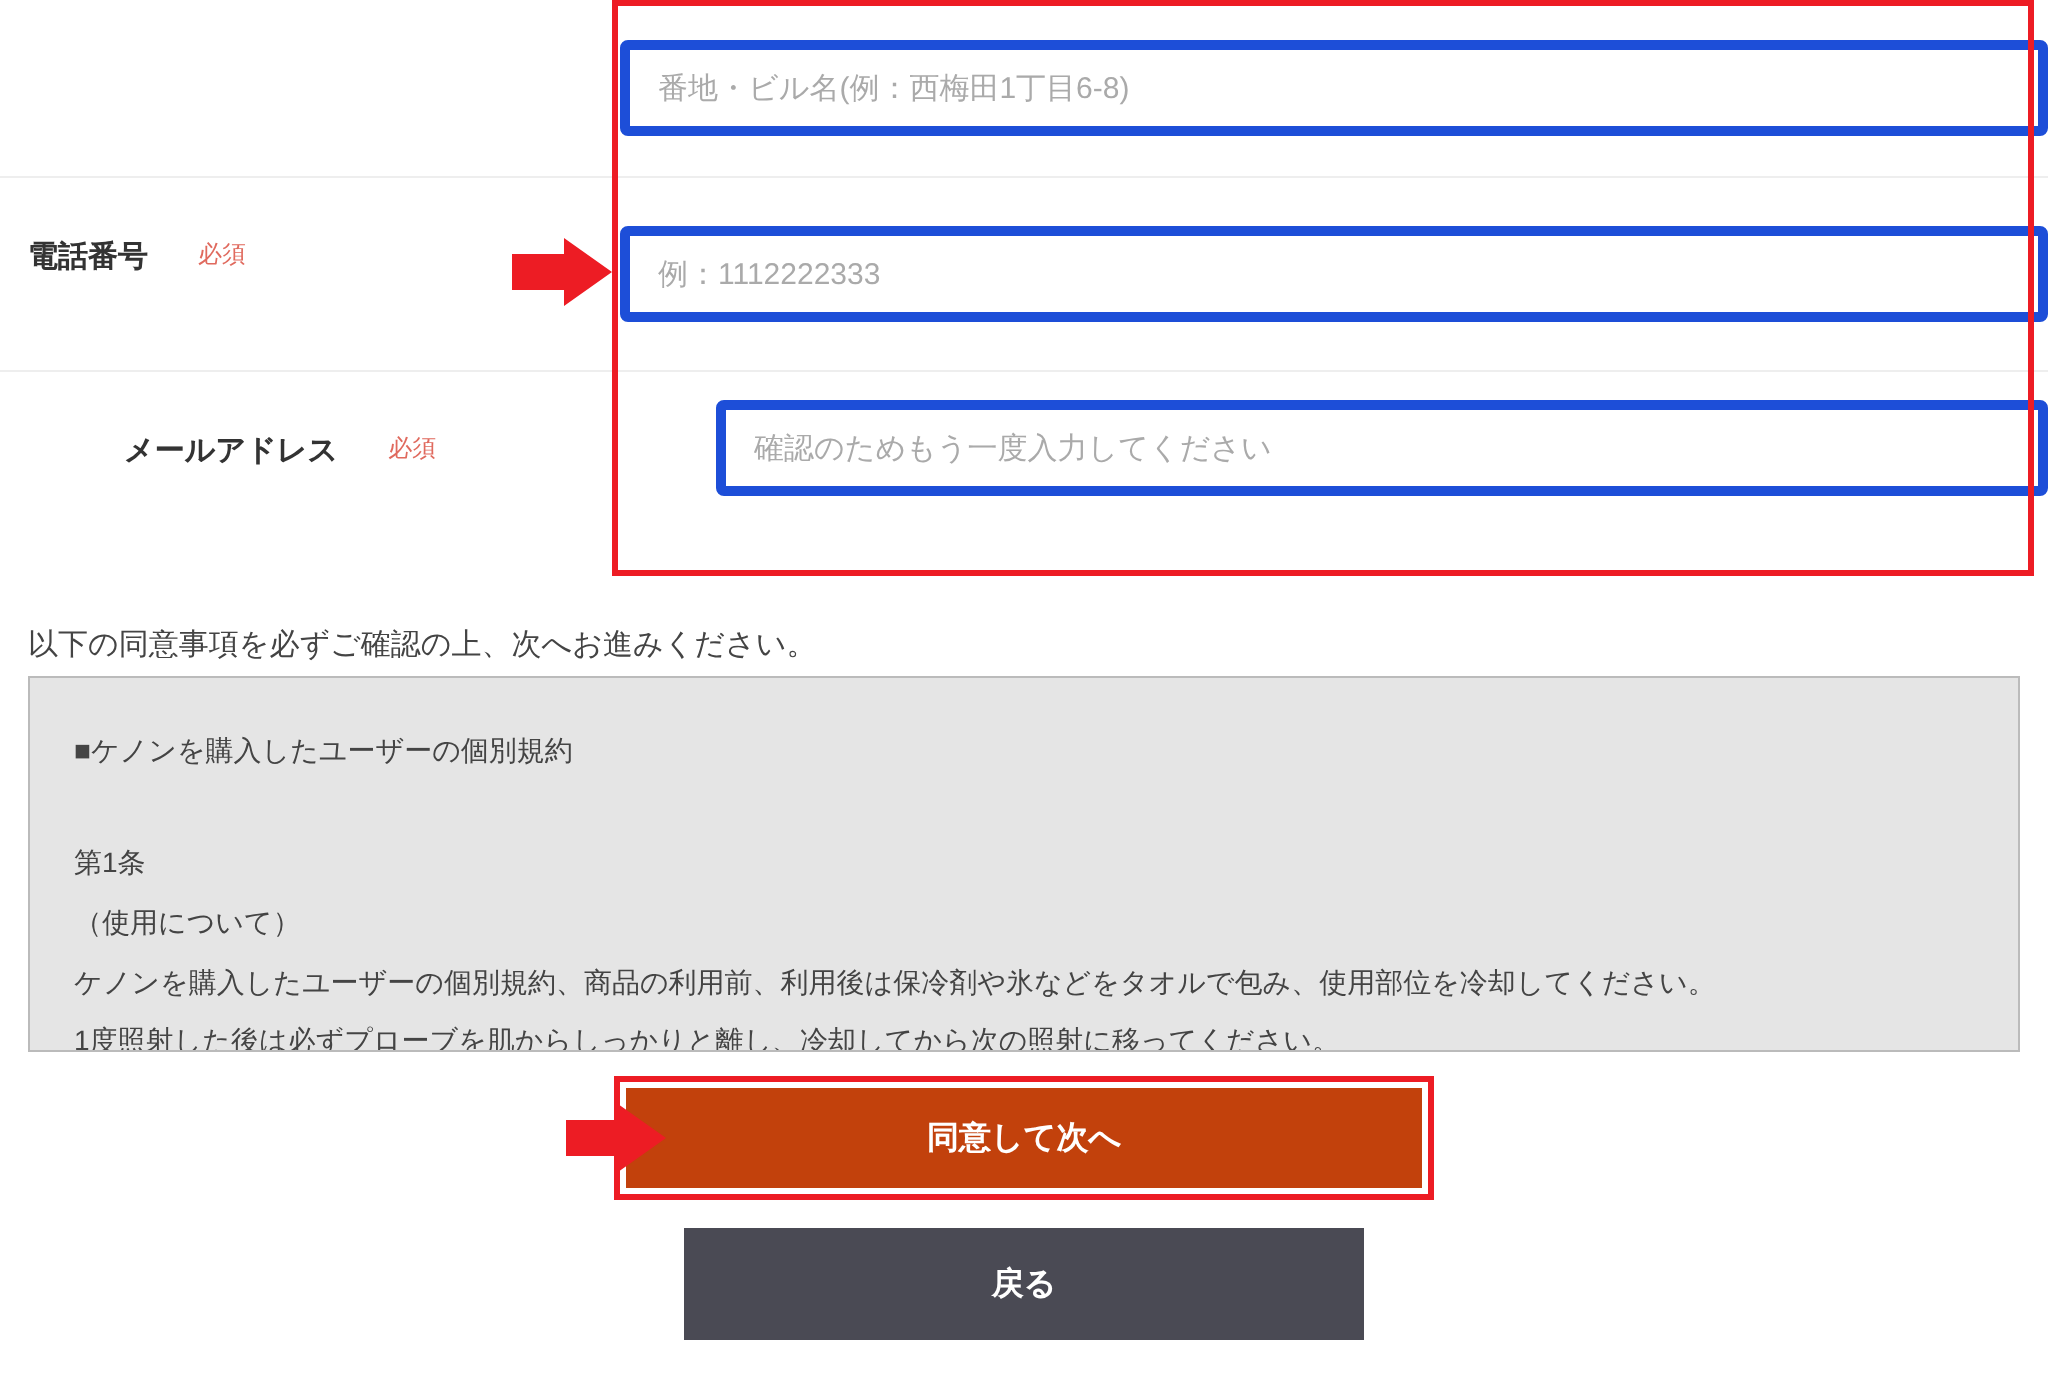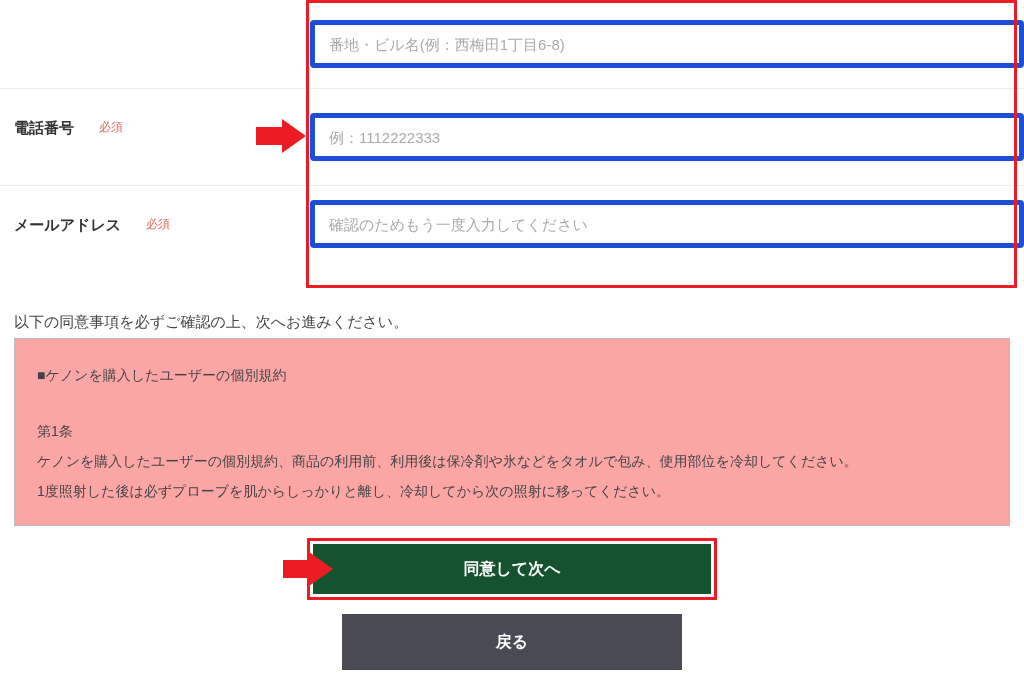--- a/index.html
+++ b/index.html
@@ -71,21 +71,21 @@
     }
     .arrow svg { display: block; }
     .agreement-intro {
       margin: 34px 16px 6px 14px;
       color: #444;
       font-size: 15px;
     }
     .agreement-box {
       margin: 0 14px;
       border: 1px solid #bbb;
-      background: #fca5a5;
+      background: #e5e5e5;
       height: 188px;
       overflow-y: scroll;
       padding: 24px 22px;
       line-height: 1.85;
       color: #444;
       font-size: 14px;
     }
     .agreement-box p { margin-bottom: 4px; }
     .button-section {
       display: flex;
@@ -132,46 +132,47 @@
   <div class="input-col phone">
     <input type="text" class="phone-input" placeholder="例：1112222333" style="">
   </div>
   <div class="arrow" style="top:30px;">
     <svg width="50" height="34" viewBox="0 0 50 34">
         <polygon points="0,8 26,8 26,0 50,17 26,34 26,26 0,26" fill="#ED1C24"></polygon>
       </svg>
   </div>
 </div>
 
-<div class="form-row no-border" style="padding-bottom:14px;">
+<div class="form-row no-border" style="padding-bottom:14px;margin-left:48px;">
   <div class="label-col">
     <span class="field-label">メールアドレス</span>
     <span class="required">必須</span>
   </div>
   <div class="input-col">
     <input type="email" placeholder="確認のためもう一度入力してください" style="">
   </div>
 </div>
 
 <div class="red-outline-box" style="left:306px; top:0; width:711px; height:288px;"></div>
 
 <p class="agreement-intro">以下の同意事項を必ずご確認の上、次へお進みください。</p>
 
 <div class="agreement-box">
   <p>■ケノンを購入したユーザーの個別規約</p>
   <br>
   <p>第1条</p>
+  <p>（使用について）</p>
   <p>ケノンを購入したユーザーの個別規約、商品の利用前、利用後は保冷剤や氷などをタオルで包み、使用部位を冷却してください。</p>
   <p>1度照射した後は必ずプローブを肌からしっかりと離し、冷却してから次の照射に移ってください。</p>
   
 </div>
 
 <div class="button-section">
   <div class="arrow" style="top:16px; left:283px;">
     <svg width="50" height="34" viewBox="0 0 50 34">
         <polygon points="0,8 26,8 26,0 50,17 26,34 26,26 0,26" fill="#ED1C24"></polygon>
       </svg>
   </div>
   <div style="border:3px solid #ED1C24; padding:3px; margin-top:2px;">
-    <button class="btn" style="background:#14532d; width:398px; height:50px;">同意して次へ</button>
+    <button class="btn" style="background:#c2410c; width:398px; height:50px;">同意して次へ</button>
   </div>
   <button class="btn btn-back">戻る</button>
 </div>
 
 </body></html>

